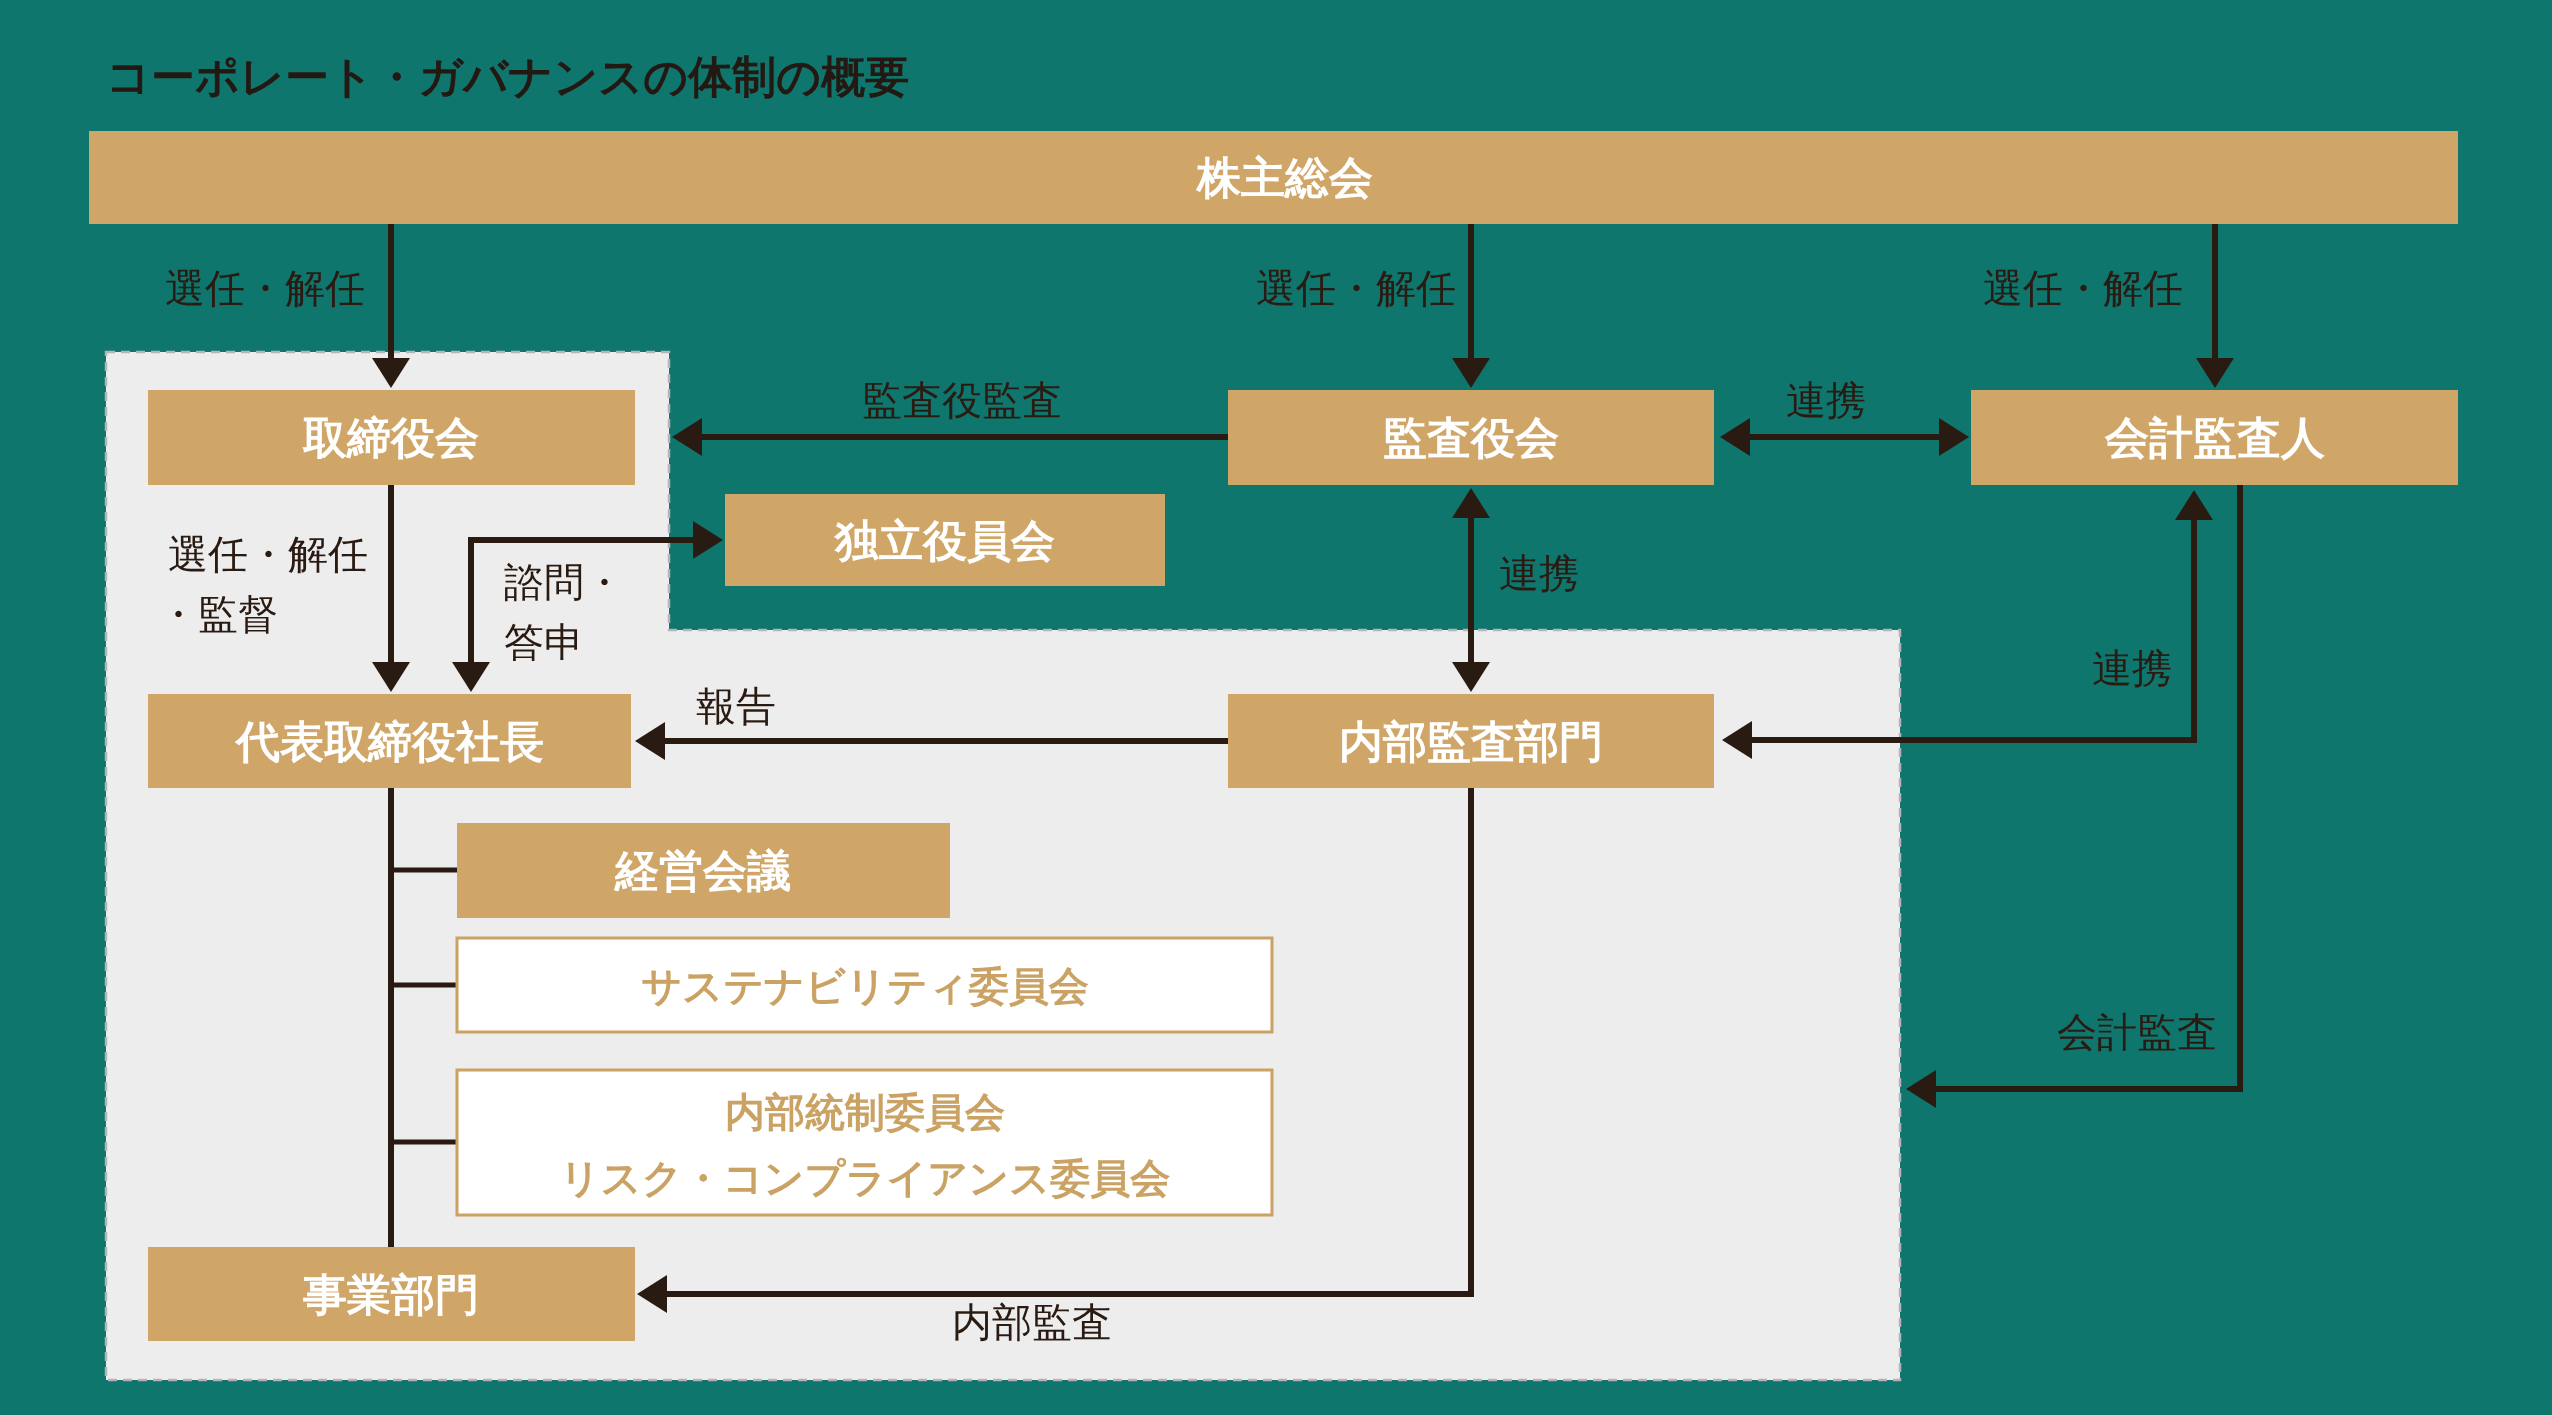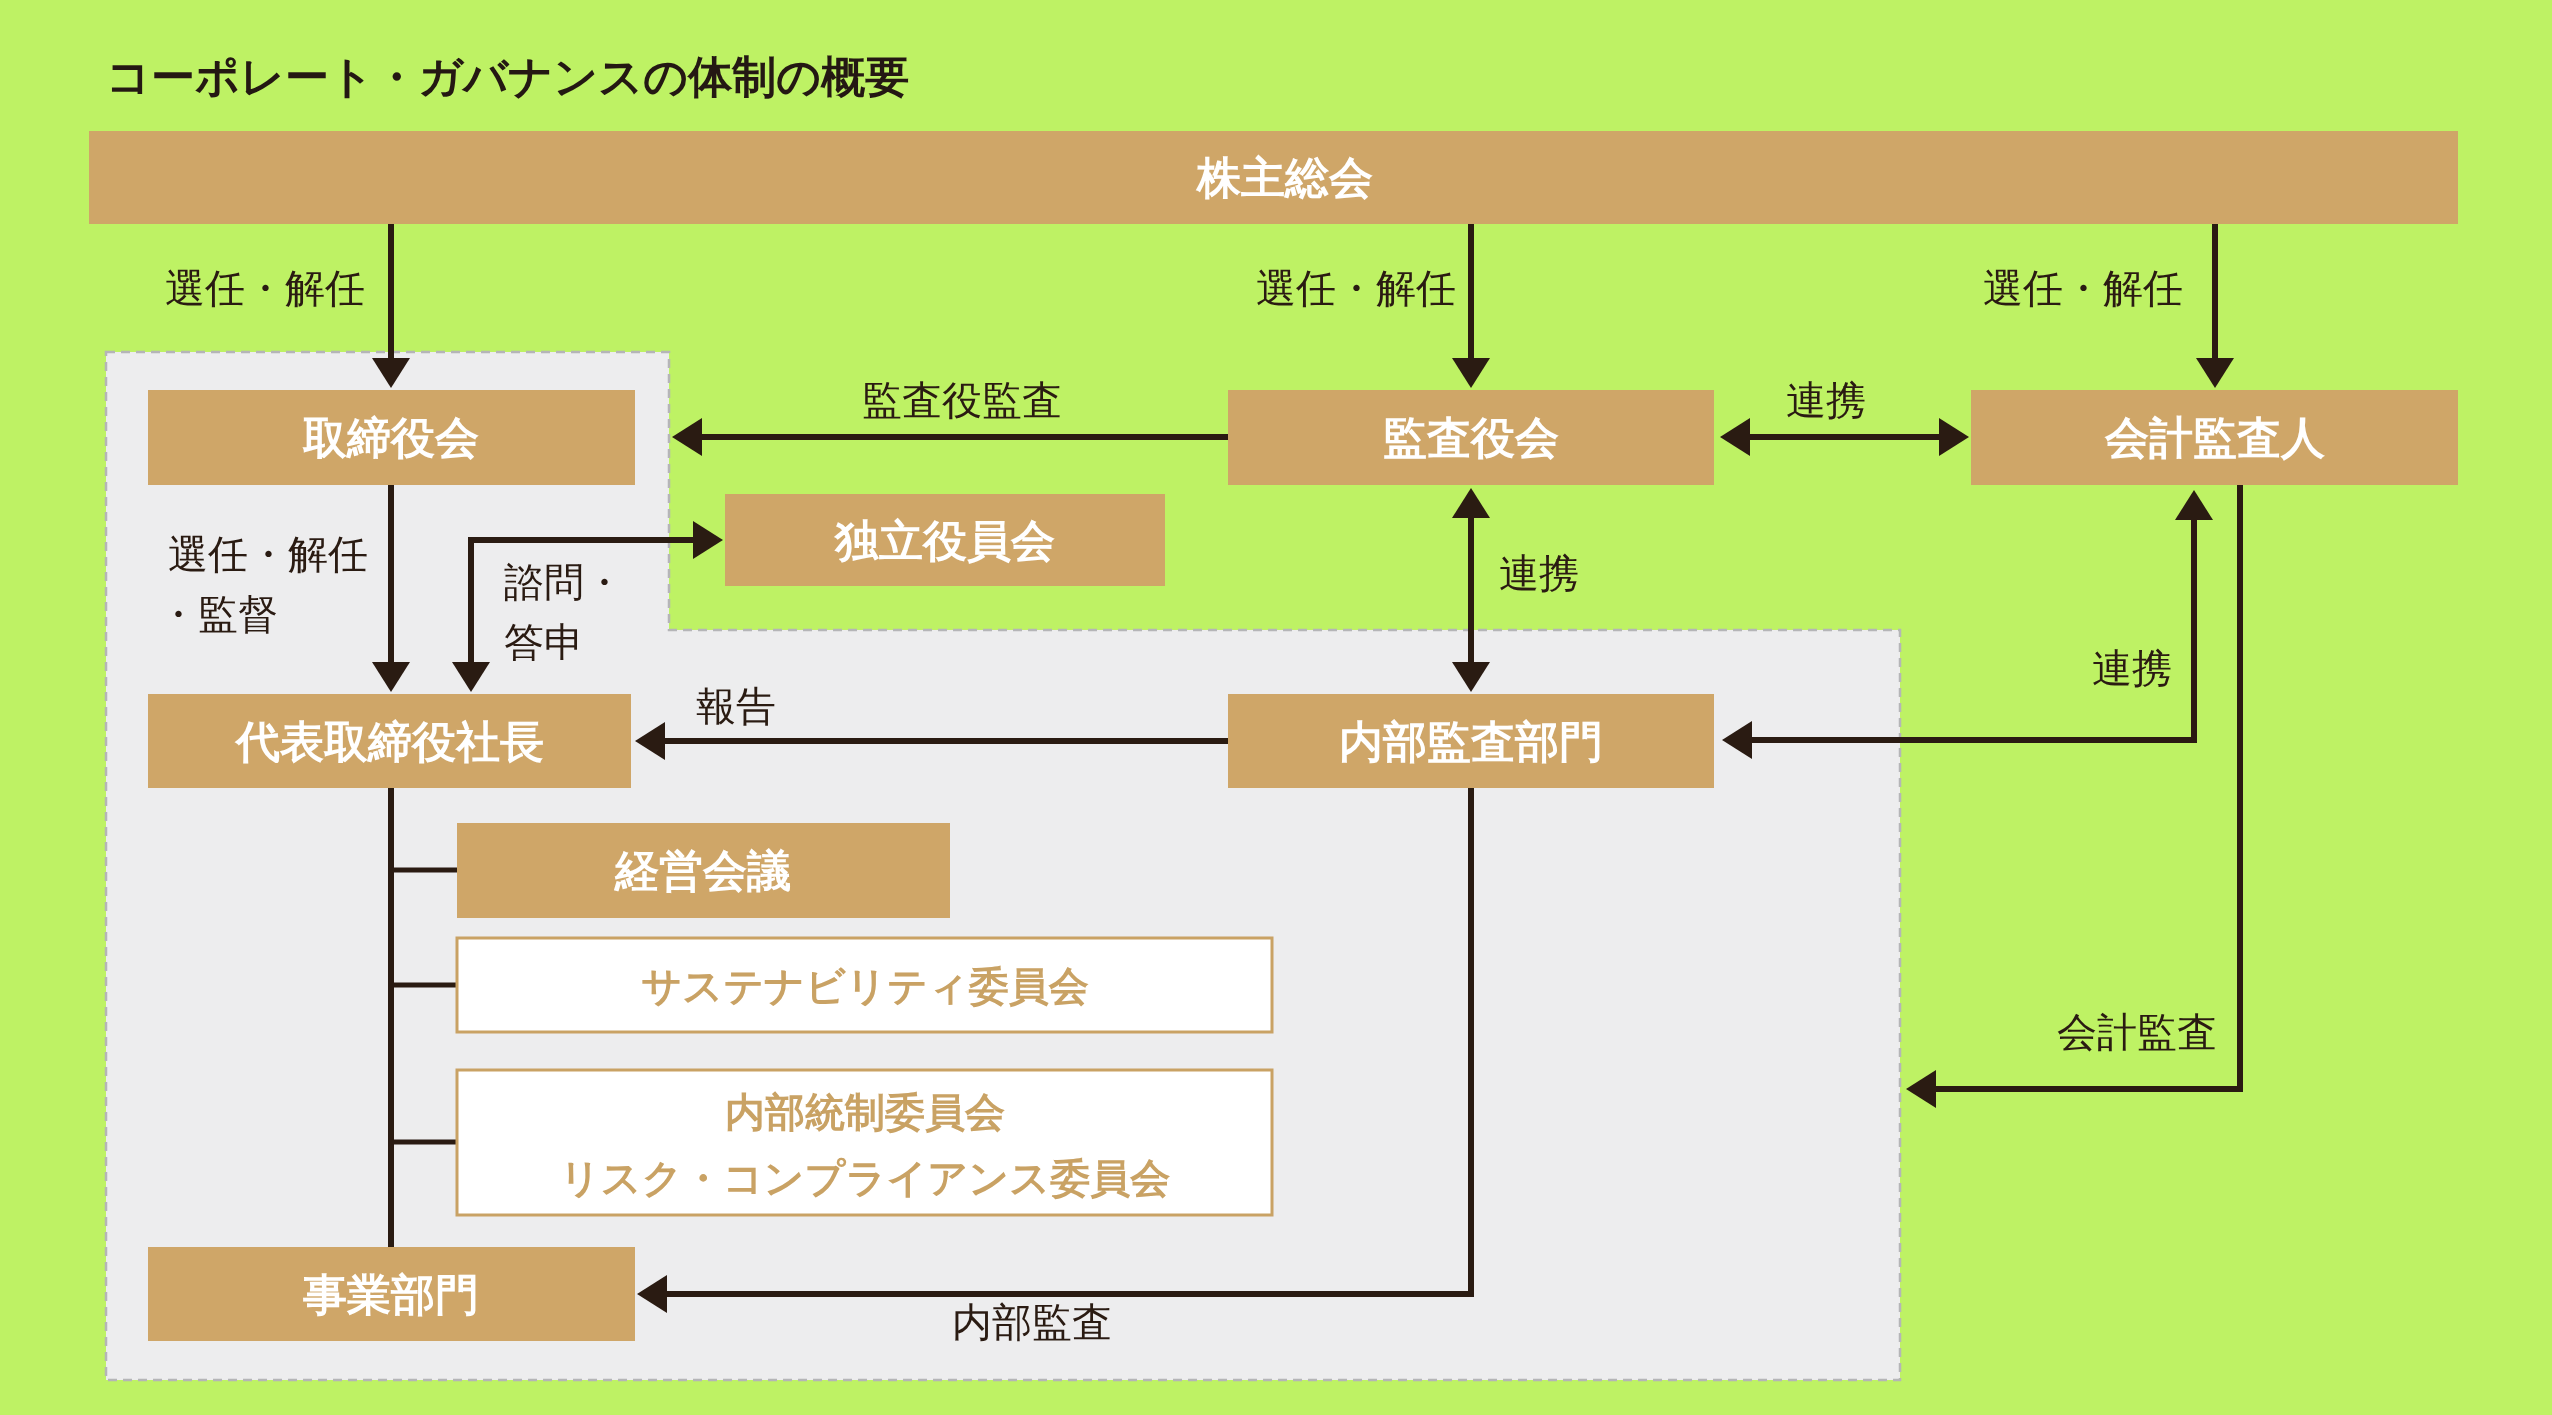--- a/index.html
+++ b/index.html
@@ -1,17 +1,17 @@
 <!DOCTYPE html>
 <html lang="ja"><head>
 <meta charset="utf-8">
 <style>
   html,body{margin:0;padding:0;background:#ffffff;}
   body{font-family:"Liberation Sans","DejaVu Sans",sans-serif;}
-  .stage{position:relative;width:2552px;height:1415px;background:#bef264;overflow:hidden;}
+  .stage{position:relative;width:2552px;height:1415px;background:#0f766e;overflow:hidden;}
   svg{display:block;}
   .gray-area{stroke:#b5b5b7;stroke-width:2.5;stroke-dasharray:9 6;}
   .edge{stroke:#2a1b12;stroke-width:6;fill:none;stroke-linejoin:miter;}
   .edge-thin{stroke:#2a1b12;stroke-width:5;fill:none;}
   .ah{fill:#2a1b12;stroke:none;}
   .box-label{fill:#ffffff;font-size:44px;font-weight:bold;text-anchor:middle;}
   .edge-label{fill:#2a1b12;font-size:40px;font-weight:normal;}
   .edge-label.mid{text-anchor:middle;}
   .edge-label.st{text-anchor:start;}
   .committee-label{font-size:40px;font-weight:bold;text-anchor:middle;}

